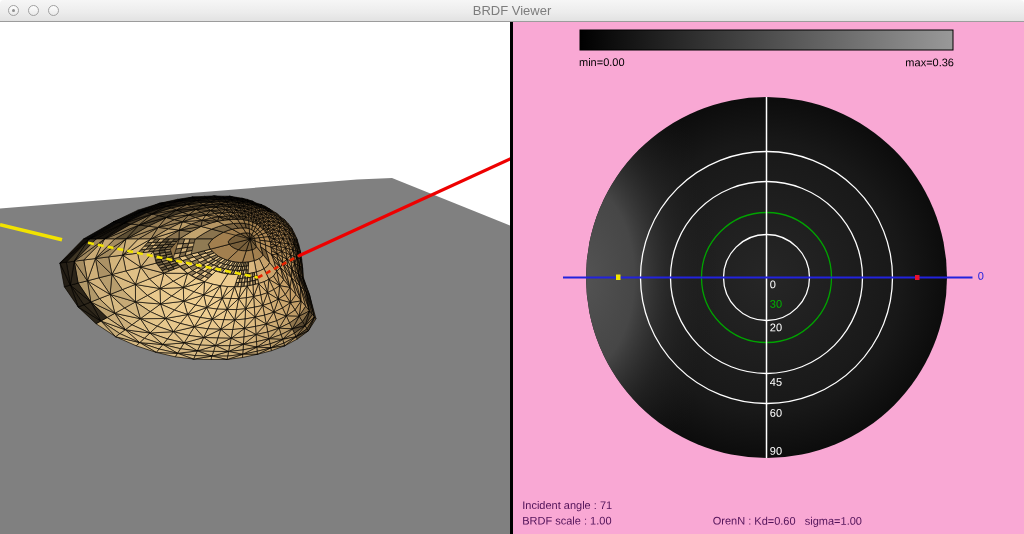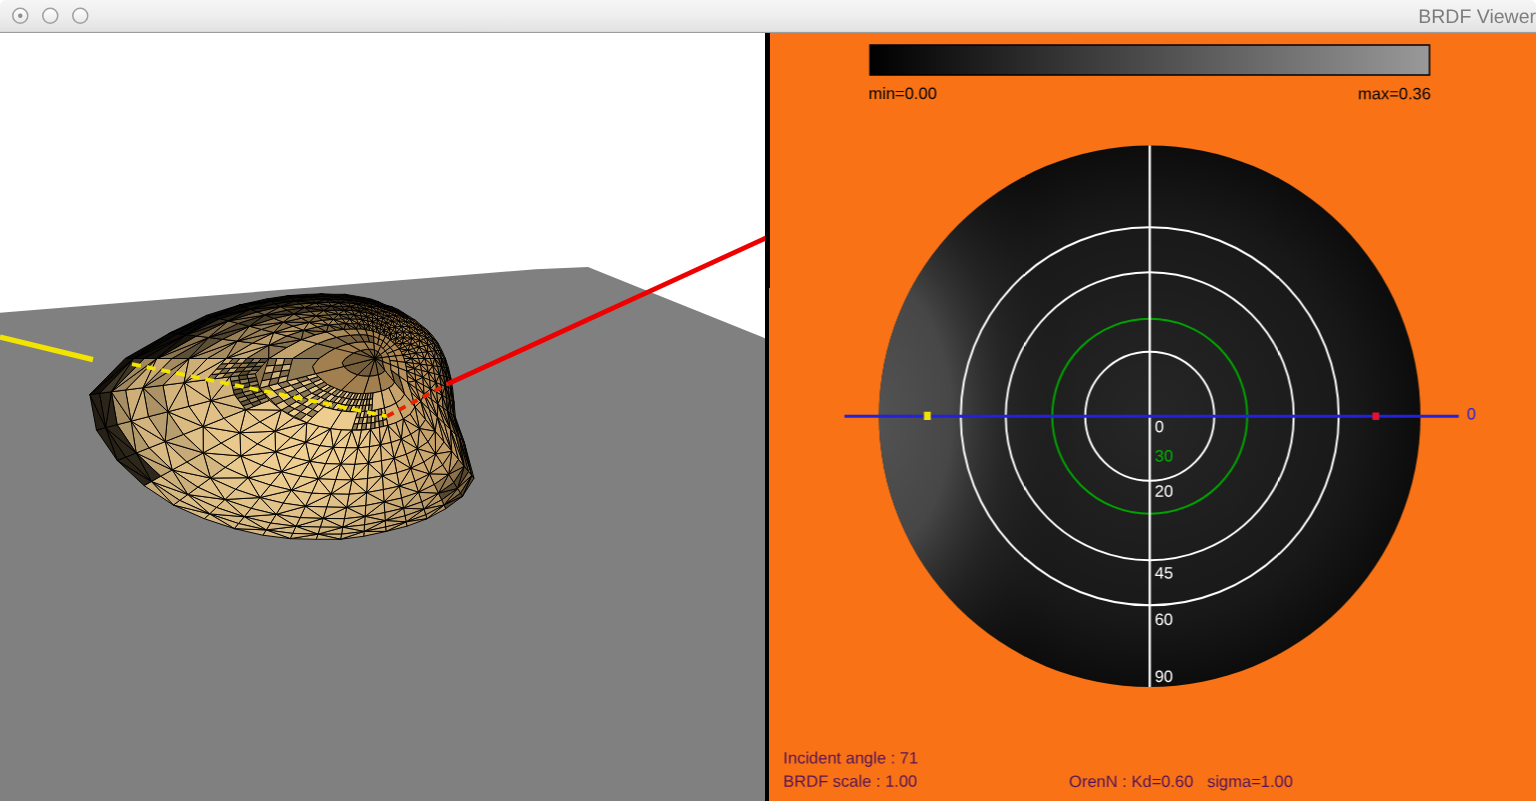--- a/index.html
+++ b/index.html
@@ -2,28 +2,28 @@
 <html><head><meta charset="utf-8"><style>
 *{margin:0;padding:0;box-sizing:border-box}
 svg text{text-rendering:geometricPrecision;-webkit-font-smoothing:antialiased}
 #titlebar,#left,#right{transform:rotate3d(0,0,1,0.001deg)}
 body{-webkit-font-smoothing:antialiased}
 html,body{width:1024px;height:534px;overflow:hidden;background:#fff;
   font-family:"Liberation Sans",sans-serif;}
 #titlebar{position:absolute;left:0;top:0;width:1024px;height:22px;
   background:linear-gradient(#f6f6f6,#ececec 60%,#e2e2e2);
   border-bottom:1px solid #9c9c9c;border-radius:4px 4px 0 0;}
-#title{position:absolute;left:0;top:0;width:100%;text-align:right;
+#title{position:absolute;left:0;top:0;width:100%;text-align:center;
   font-size:13px;line-height:21px;color:#7d7d7d;}
 .tl{position:absolute;top:5px;width:11px;height:11px;border-radius:50%;
   border:1px solid #a0a0a0;background:linear-gradient(#fdfdfd,#eaeaea);}
 .tl .dot{position:absolute;left:3px;top:3px;width:3px;height:3px;border-radius:50%;background:#8e8e8e;}
 #left{position:absolute;left:0;top:22px;width:510px;height:512px;background:#fff;}
 #divider{position:absolute;left:510px;top:22px;width:3px;height:512px;background:#000;}
-#right{position:absolute;left:513px;top:22px;width:511px;height:512px;background:#f97316;}
+#right{position:absolute;left:513px;top:22px;width:511px;height:512px;background:#f9a8d4;}
 </style></head><body>
 <div id="titlebar">
   <div class="tl" style="left:8px">
       <div class="dot"></div>
     </div>
   <div class="tl" style="left:28px"></div>
   <div class="tl" style="left:48px"></div>
   <div id="title">BRDF Viewer</div>
 </div>
 <div id="left">

